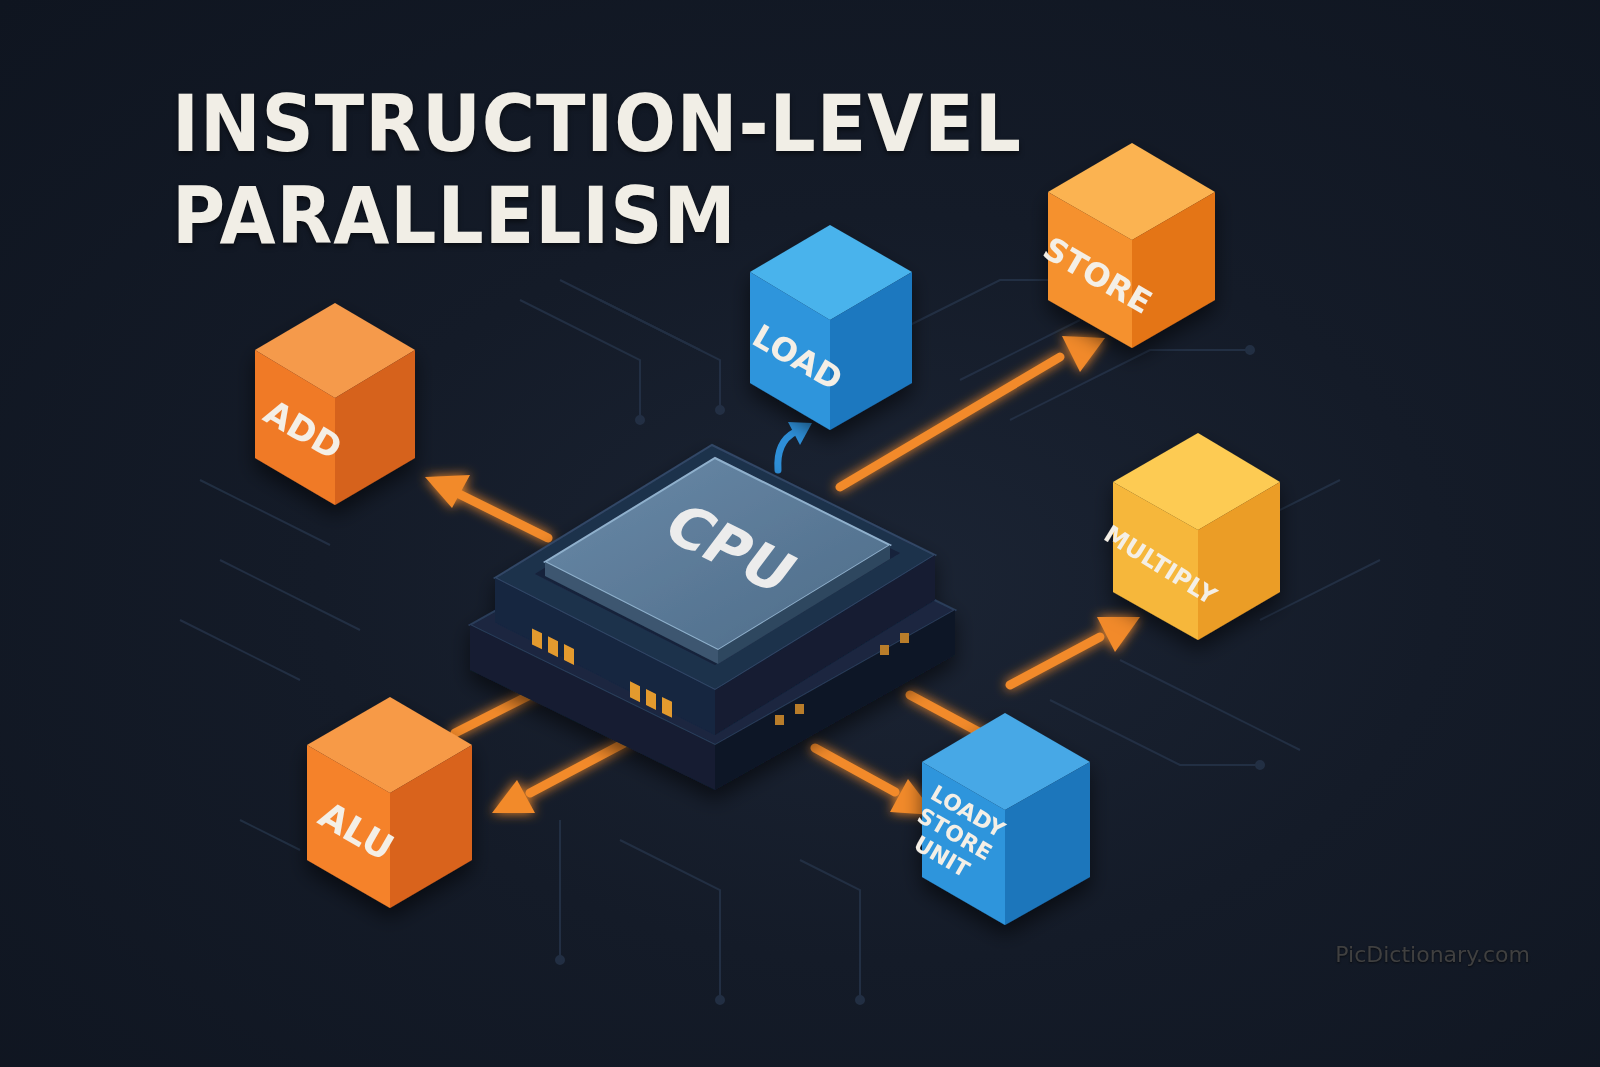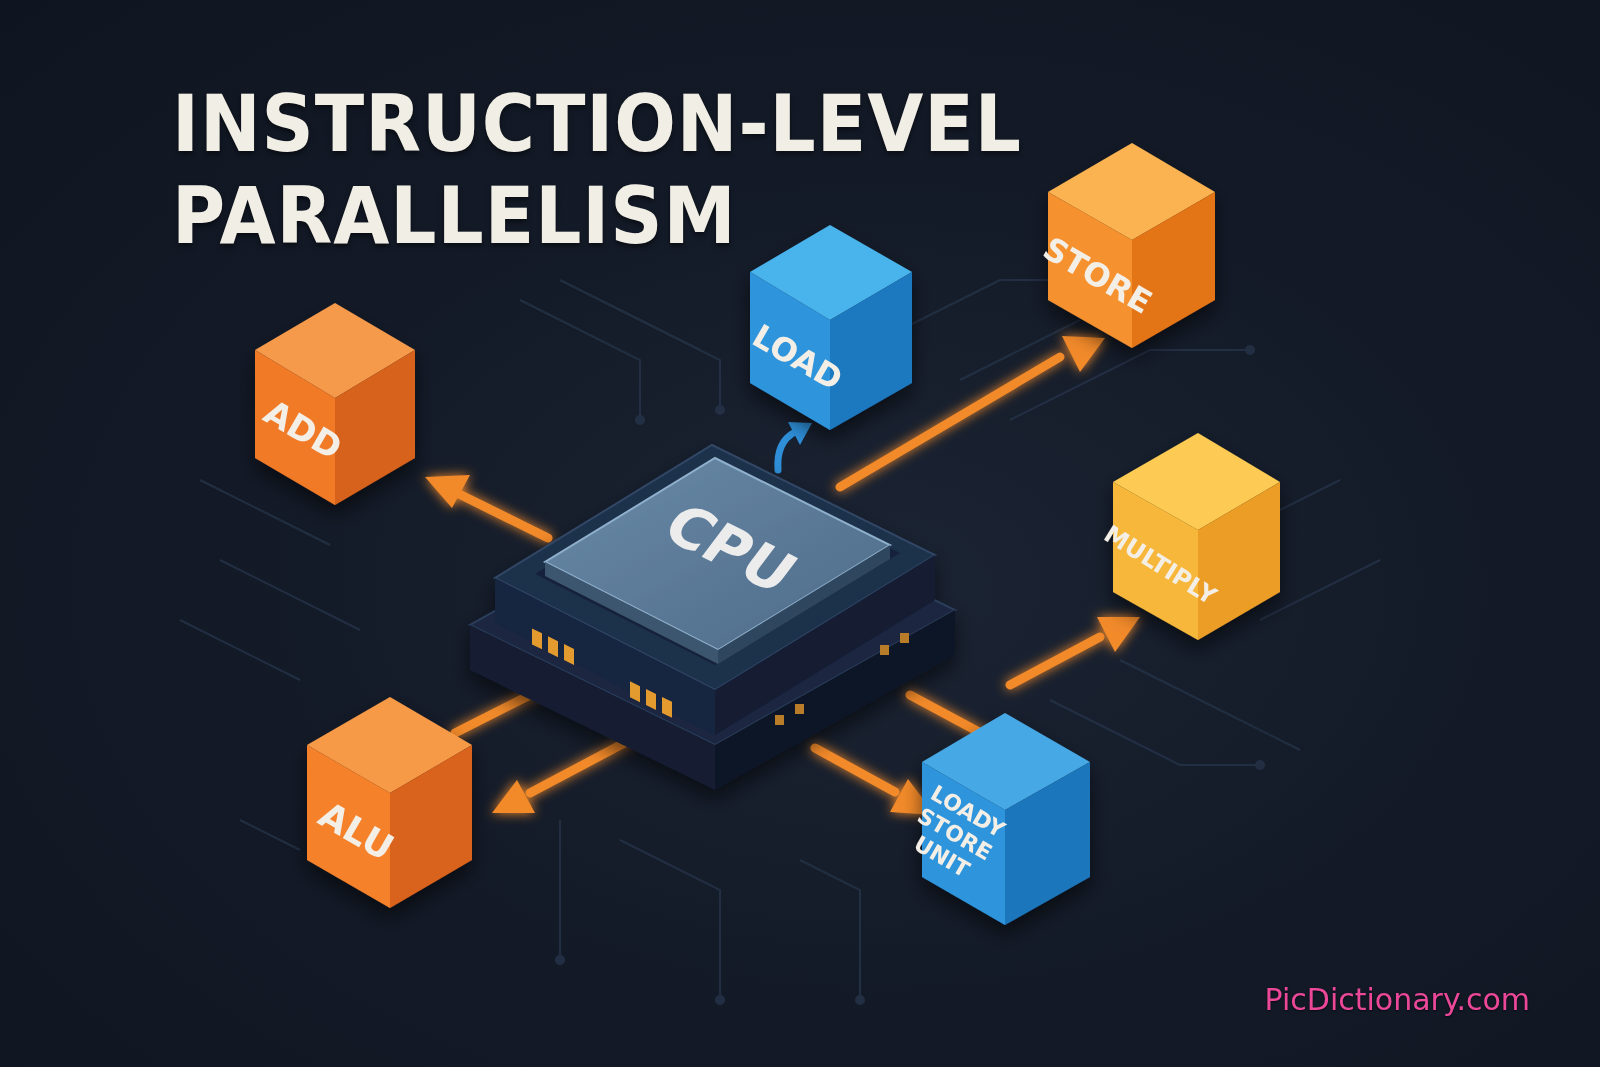--- a/index.html
+++ b/index.html
@@ -12,23 +12,23 @@
   #stage { position: absolute; left: 0; top: 0; width: 1600px; height: 1067px; }
   .title {
     position: absolute; left: 172px; top: 78px; margin: 0;
     color: #f1eee6; font-family: "DejaVu Sans", sans-serif;
     font-weight: bold; font-size: 78px; line-height: 92px;
     letter-spacing: 1px; transform: scaleX(0.93); transform-origin: left top;
     text-shadow: 0 3px 6px rgba(0,0,0,0.5);
   }
   .title span { display: block; }
   .watermark {
-    position: absolute; right: 70px; top: 982px;
-    color: #ec4899; font-family: "DejaVu Sans", sans-serif;
-    font-size: 30px; letter-spacing: 0px;
+    position: absolute; right: 70px; top: 942px;
+    color: #404040; font-family: "DejaVu Sans", sans-serif;
+    font-size: 22px; letter-spacing: 0px;
     text-shadow: 0 1px 2px rgba(0,0,0,0.6);
   }
   .cube-label {
     font-family: "DejaVu Sans", sans-serif; font-weight: bold;
     fill: #f4efe6;
   }
   .cpu-label {
     font-family: "DejaVu Sans", sans-serif; font-weight: bold;
     fill: #ececec;
   }

